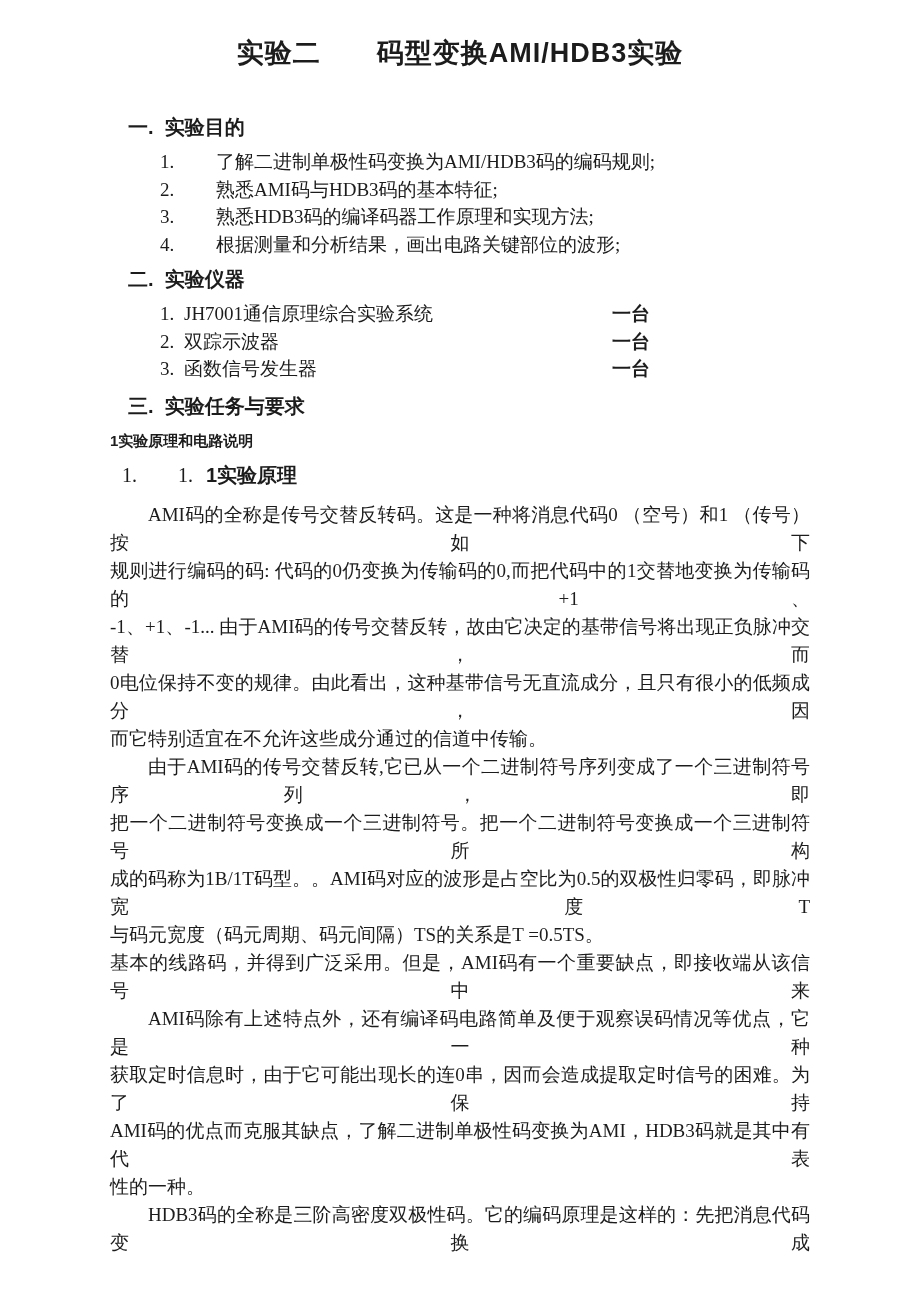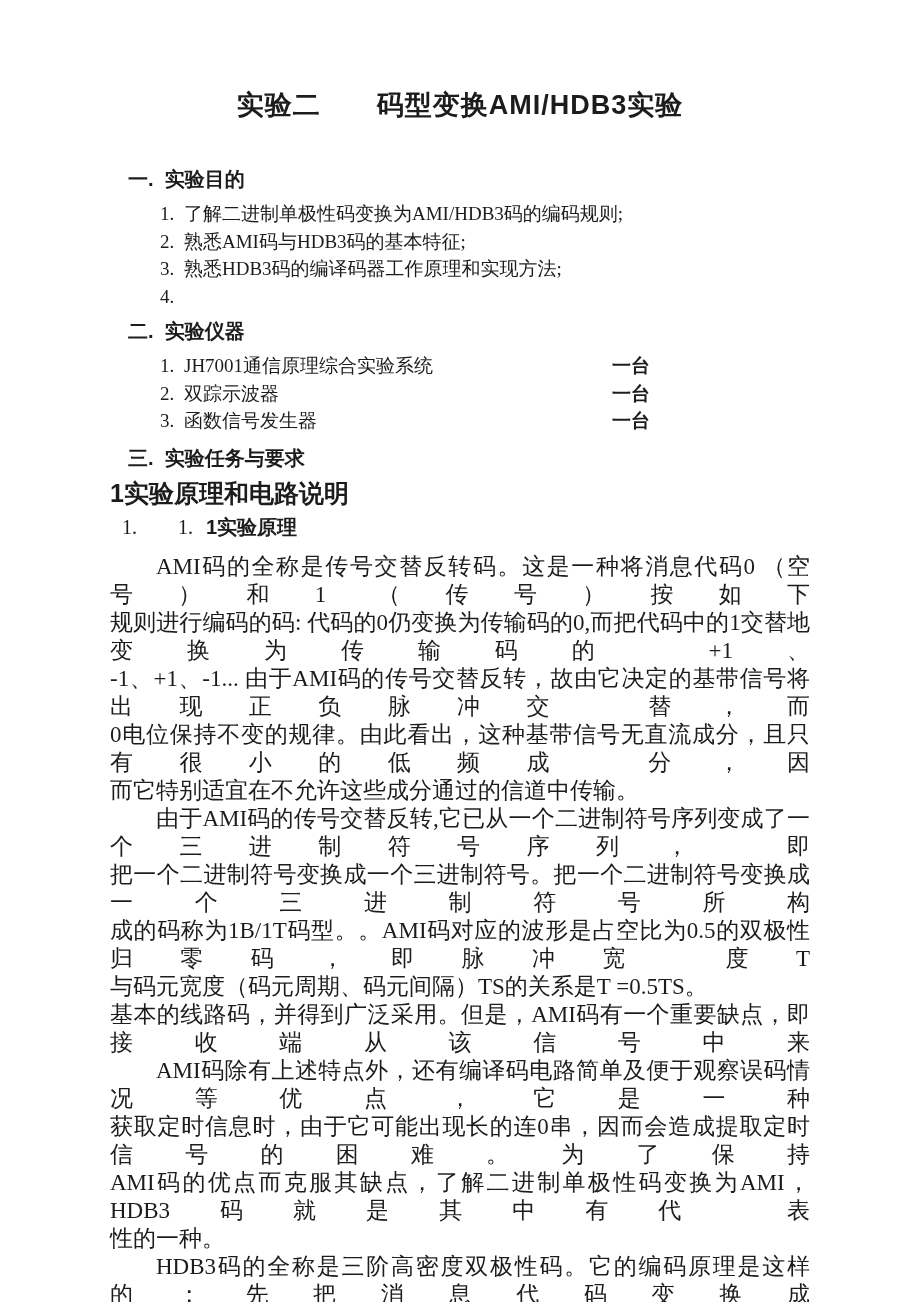--- a/index.html
+++ b/index.html
@@ -14,21 +14,21 @@
     color: #1c1c1c;
     font-family: "Liberation Serif", "DejaVu Serif", serif;
   }
   .content {
     position: absolute;
     left: 110px;
     top: 0;
     width: 700px;
   }
   .doc-title {
-    margin-top: 86px;
+    margin-top: 34px;
     text-align: center;
     font-family: "Liberation Sans", "DejaVu Sans", sans-serif;
     font-weight: bold;
     font-size: 27px;
     line-height: 38px;
     letter-spacing: 1px;
     white-space: pre-wrap;
   }
   .sec-heading {
     font-family: "Liberation Sans", "DejaVu Sans", sans-serif;
@@ -42,47 +42,47 @@
   .h-instr     { margin-top: 8px; }
   .h-tasks     { margin-top: 10px; }
   .num-list { margin-top: 8px; }
   .num-item {
     display: flex;
     line-height: 27.5px;
     font-size: 19px;
     padding-left: 50px;
   }
   .num-item .num { width: 24px; flex: none; }
-  .num-item .txt { white-space: pre-wrap; }
+  .num-item .txt { white-space: pre-wrap; margin-left: 32px; }
   .equip-item .name { width: 428px; flex: none; white-space: pre-wrap; }
   .equip-item .qty { flex: none; font-weight: bold; }
   .sub-heading-1 {
     margin-top: 9px;
     font-family: "Liberation Sans", "DejaVu Sans", sans-serif;
     font-weight: bold;
-    font-size: 25px;
+    font-size: 15px;
     line-height: 26px;
     white-space: pre-wrap;
   }
   .sub-heading-2 {
     margin-top: 9px;
     font-size: 20px;
     line-height: 25px;
     display: flex;
   }
   .sub-heading-2 .n1 { margin-left: 12px; }
   .sub-heading-2 .n2 { margin-left: 41px; }
   .sub-heading-2 .t  {
     margin-left: 13px;
     font-family: "Liberation Sans", "DejaVu Sans", sans-serif;
     font-weight: bold;
   }
   .body-text { margin-top: 13px; }
   .bl {
-    font-size: 23px;
+    font-size: 19px;
     line-height: 28px;
     text-align: justify;
     text-align-last: justify;
     white-space: pre-wrap;
   }
   .bl.pfirst { text-indent: 2em; }
   .bl.plast  { text-align: left; text-align-last: auto; }
 </style>
 </head>
 <body>
@@ -101,20 +101,21 @@
       <div class="num-item">
         <span class="num">2.</span>
         <span class="txt">熟悉AMI码与HDB3码的基本特征;</span>
       </div>
       <div class="num-item">
         <span class="num">3.</span>
         <span class="txt">熟悉HDB3码的编译码器工作原理和实现方法;</span>
       </div>
       <div class="num-item">
         <span class="num">4.</span>
+        <span class="txt">根据测量和分析结果，画出电路关键部位的波形;</span>
       </div>
     </div>
 
     <div class="sec-heading h-instr">二.  实验仪器</div>
     <div class="num-list">
       <div class="num-item equip-item">
         <span class="num">1.</span>
         <span class="name">JH7001通信原理综合实验系统</span>
         <span class="qty">一台</span>
       </div>

